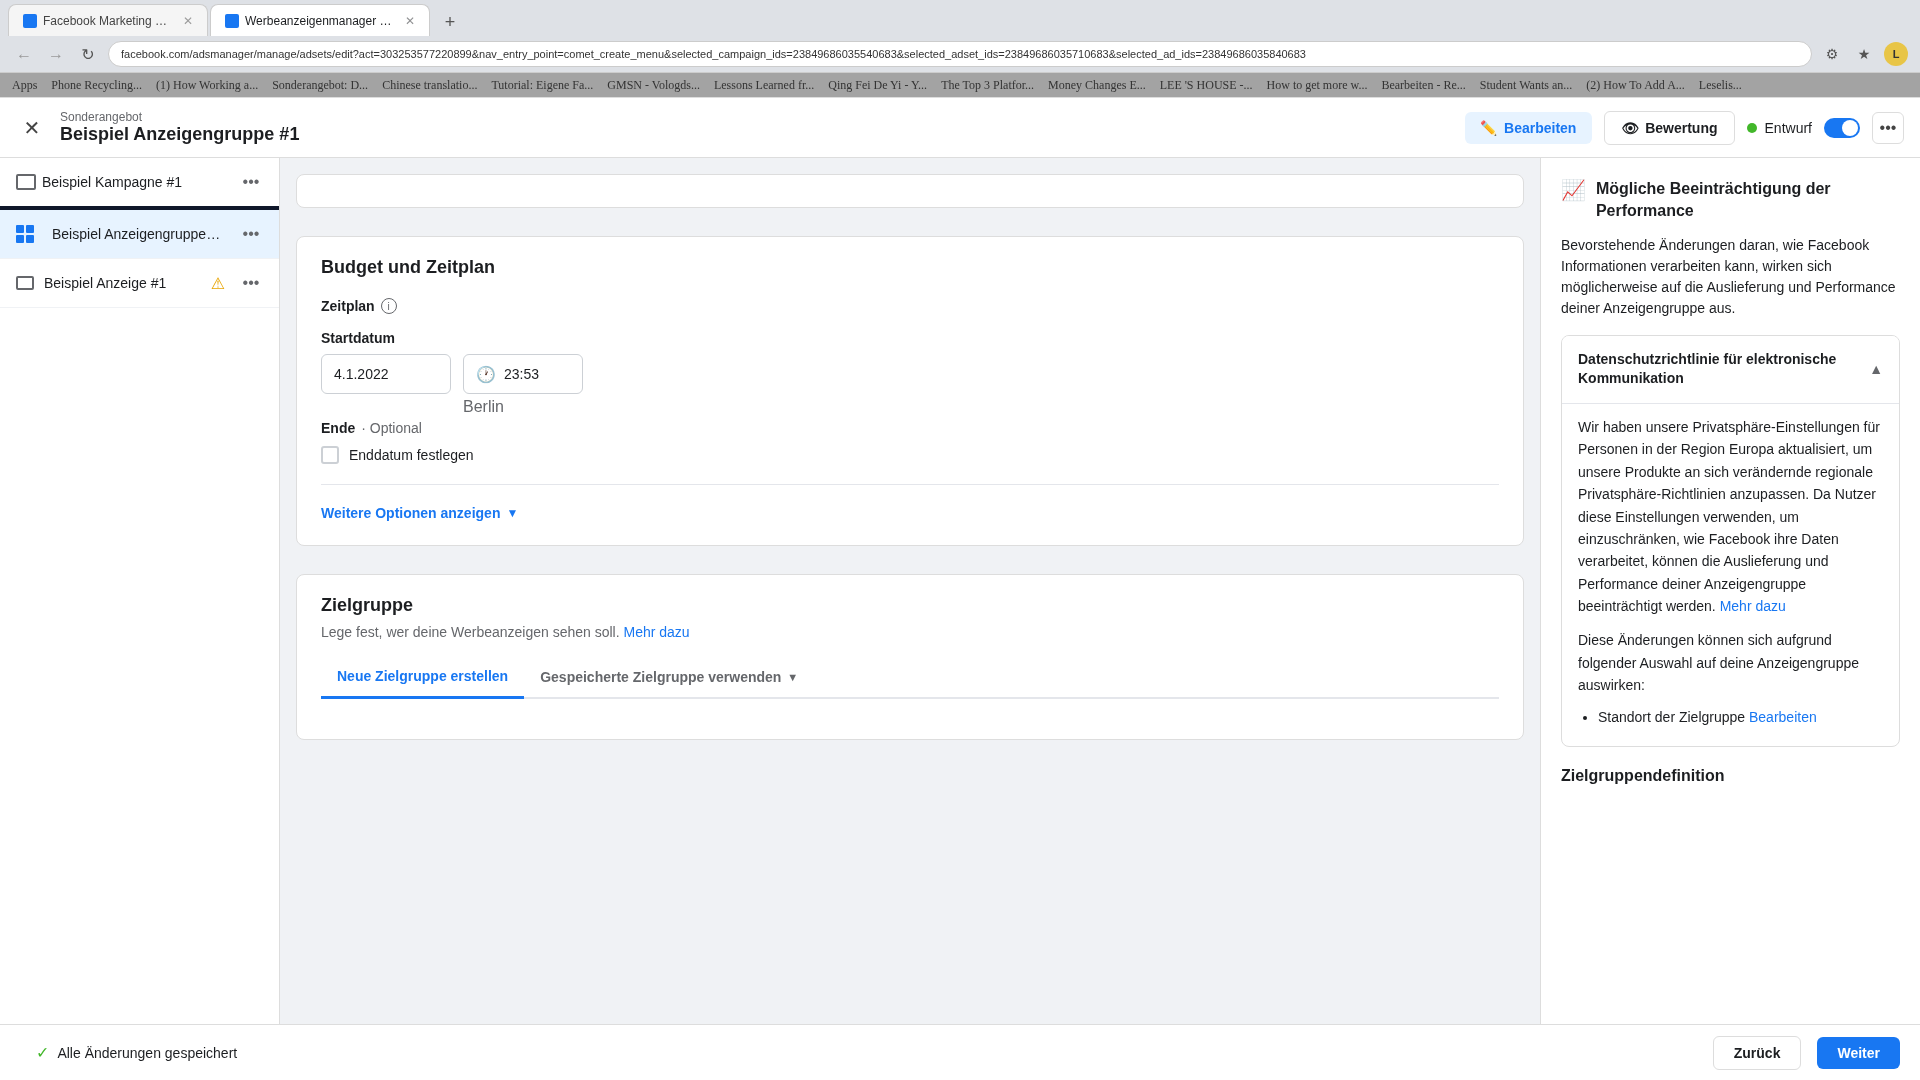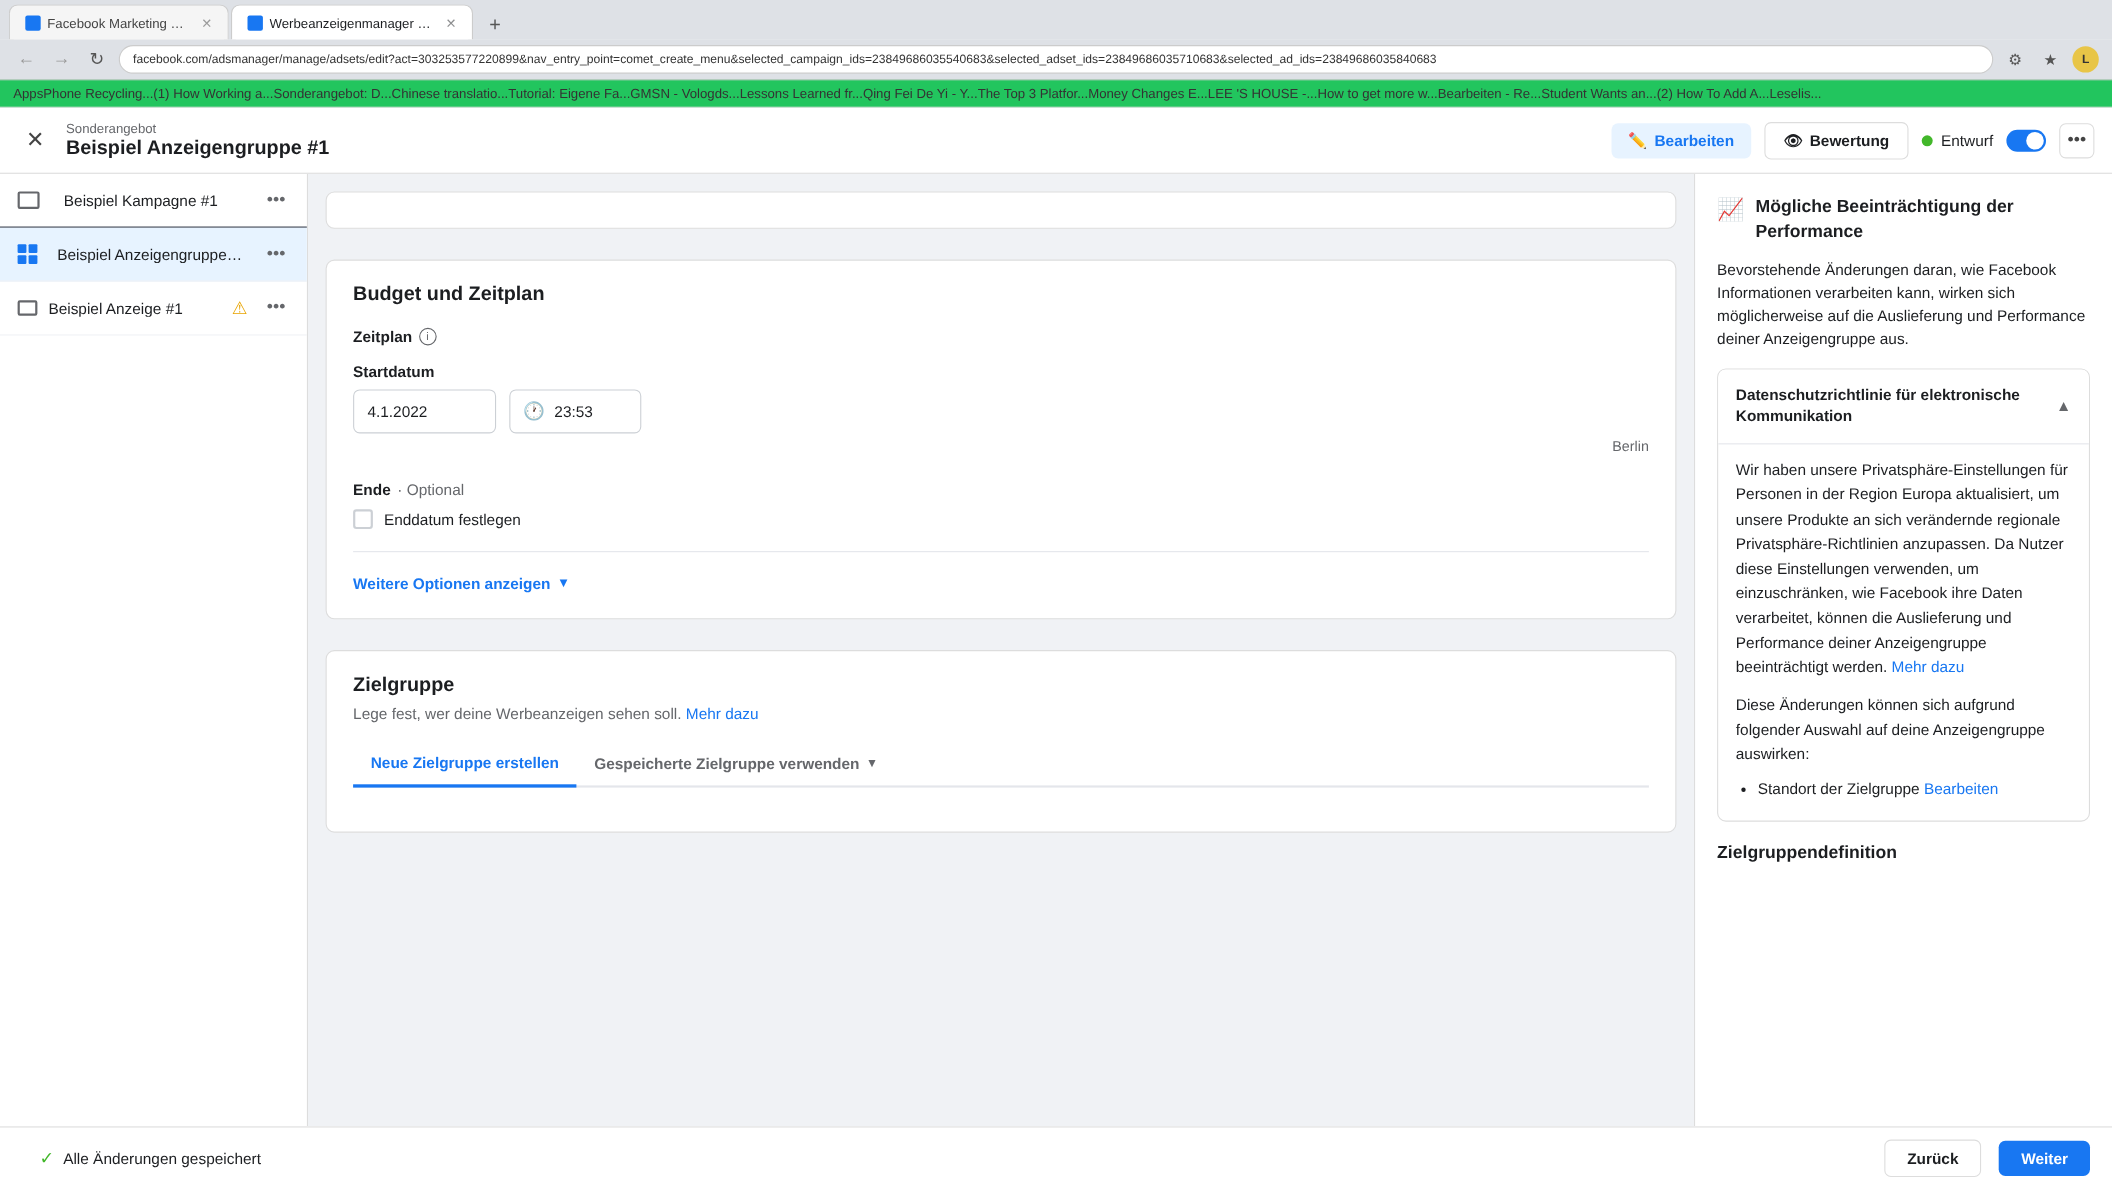--- a/index.html
+++ b/index.html
@@ -35,21 +35,21 @@
       <span>facebook.com/adsmanager/manage/adsets/edit?act=303253577220899&amp;nav_entry_point=comet_create_menu&amp;selected_campaign_ids=23849686035540683&amp;selected_adset_ids=23849686035710683&amp;selected_ad_ids=23849686035840683</span>
     </div>
     <div style="width:24px; height:24px; display:flex; align-items:center; justify-content:center; color:#555; font-size:14px;">⚙</div>
     <div style="width:24px; height:24px; display:flex; align-items:center; justify-content:center; color:#555; font-size:14px;">★</div>
     <div style="display:flex; gap:4px; align-items:center;">
       <div style="width:24px; height:24px; background:#e8c547; border-radius:50%; display:flex; align-items:center; justify-content:center; font-size:11px; font-weight:700; color:#333;">L</div>
     </div>
   </div>
 </div>
 
-<div style="background:#22c55e; height:26px; display:flex; align-items:center; padding:0 12px; border-bottom:1px solid #ddd; font-size:12px; color:#333; overflow:hidden; border-top:1px solid #ccc;">
+<div style="background:#a3a3a3; height:26px; display:flex; align-items:center; padding:0 12px; gap:14px; border-bottom:1px solid #ddd; font-size:12px; color:#333; overflow:hidden; border-top:1px solid #ccc;font-family:Liberation Serif, serif;">
   <span style="white-space:nowrap; cursor:pointer;">Apps</span>
   <span style="white-space:nowrap; cursor:pointer;">Phone Recycling...</span>
   <span style="white-space:nowrap; cursor:pointer;">(1) How Working a...</span>
   <span style="white-space:nowrap; cursor:pointer;">Sonderangebot: D...</span>
   <span style="white-space:nowrap; cursor:pointer;">Chinese translatio...</span>
   <span style="white-space:nowrap; cursor:pointer;">Tutorial: Eigene Fa...</span>
   <span style="white-space:nowrap; cursor:pointer;">GMSN - Vologds...</span>
   <span style="white-space:nowrap; cursor:pointer;">Lessons Learned fr...</span>
   <span style="white-space:nowrap; cursor:pointer;">Qing Fei De Yi - Y...</span>
   <span style="white-space:nowrap; cursor:pointer;">The Top 3 Platfor...</span>
@@ -87,21 +87,21 @@
         <div style="position:absolute; width:16px; height:16px; background:white; border-radius:50%; top:2px; right:2px;"></div>
       </div>
       <div style="width:32px; height:32px; display:flex; align-items:center; justify-content:center; cursor:pointer; color:#444; font-size:16px; border:1px solid #ddd; border-radius:6px;">•••</div>
     </div>
   </div>
 
   <div style="display:flex; flex:1; overflow:hidden;">
 
     <div style="width:280px; background:white; border-right:1px solid #ddd; overflow-y:auto; flex-shrink:0;">
 
-      <div style="display:flex; align-items:center; padding:12px 16px; cursor:pointer; gap:22px; border-bottom:1px solid #0f172a;">
+      <div style="display:flex; align-items:center; padding:12px 16px; cursor:pointer; gap:6px; border-bottom:4px solid #0f172a;">
         <div style="width:20px; height:16px; border:2px solid #65676b; border-radius:2px; flex-shrink:0;"></div>
         <span style="font-size:14px; color:#1c1e21; flex:1; white-space:nowrap; overflow:hidden; text-overflow:ellipsis;">Beispiel Kampagne #1</span>
         <div style="width:24px; height:24px; display:flex; align-items:center; justify-content:center; color:#65676b; font-size:16px;">•••</div>
       </div>
 
       <div style="display:flex; align-items:center; padding:12px 16px; cursor:pointer; gap:18px; background:#e7f3ff; border-bottom:1px solid #f0f2f5;">
         <div style="display:grid; grid-template-columns:1fr 1fr; gap:2px; width:18px; height:18px; flex-shrink:0;">
           <div style="width:8px; height:8px; background:#1877f2; border-radius:1px;"></div>
           <div style="width:8px; height:8px; background:#1877f2; border-radius:1px;"></div>
           <div style="width:8px; height:8px; background:#1877f2; border-radius:1px;"></div>
@@ -140,21 +140,21 @@
           <div style="font-size:14px; font-weight:600; color:#1c1e21; margin-bottom:8px;">Startdatum</div>
           <div style="display:flex; align-items:center; gap:12px; margin-bottom:4px;">
             <div style="height:40px; border:1px solid #ccd0d5; border-radius:6px; padding:0 12px; font-size:14px; color:#1c1e21; background:white; display:flex; align-items:center; min-width:130px; cursor:pointer;">
               <span>4.1.2022</span>
             </div>
             <div style="height:40px; border:1px solid #ccd0d5; border-radius:6px; padding:0 12px; font-size:14px; color:#1c1e21; background:white; display:flex; align-items:center; gap:8px; min-width:120px; cursor:pointer;">
               <span style="font-size:16px;">🕐</span>
               <span>23:53</span>
             </div>
           </div>
-          <div style="font-size:13px; color:#65676b; margin-bottom:24px; margin-left:142px;text-align:right;">Berlin</div>
+          <div style="font-size:16px; color:#65676b; margin-bottom:4px; margin-left:142px;">Berlin</div>
 
           
           <div style="display:flex; align-items:center; gap:6px; margin-bottom:10px;">
             <span style="font-size:14px; font-weight:600; color:#1c1e21;">Ende</span>
             <span style="font-size:14px; color:#65676b;">· Optional</span>
           </div>
           <div style="display:flex; align-items:center; gap:10px;">
             <div style="width:18px; height:18px; border:2px solid #ccd0d5; border-radius:3px; background:white; cursor:pointer; flex-shrink:0;"></div>
             <span style="font-size:14px; color:#1c1e21;">Enddatum festlegen</span>
           </div>

